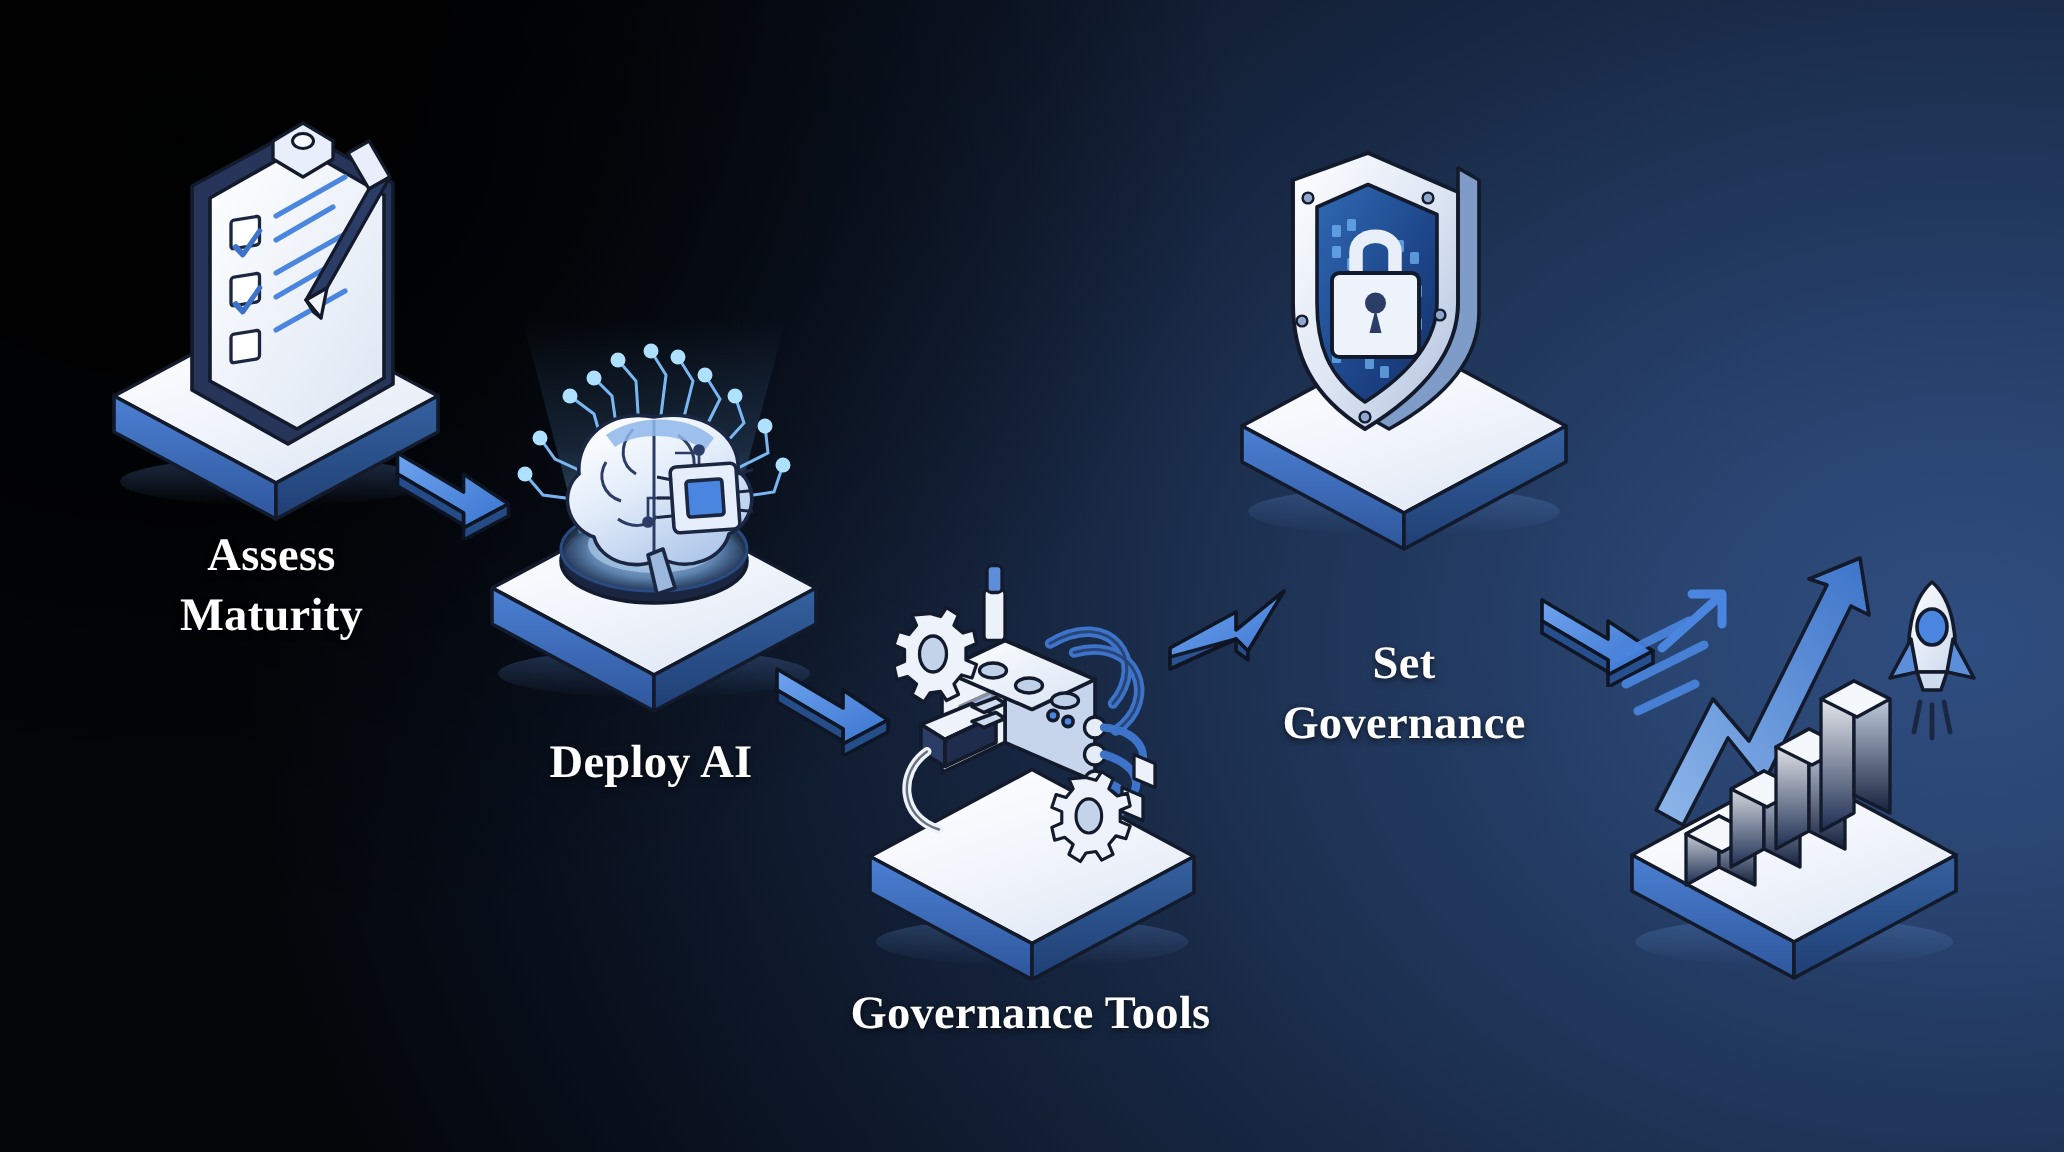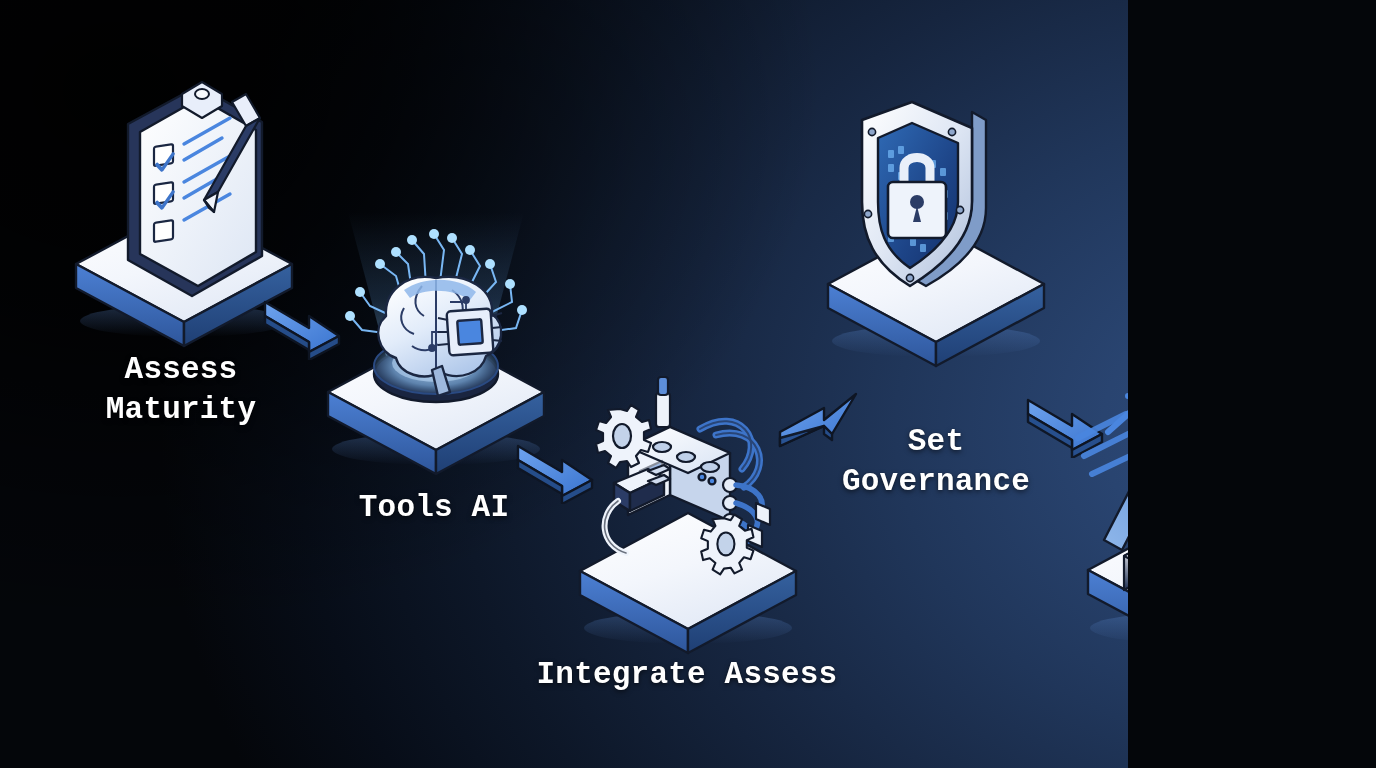--- a/index.html
+++ b/index.html
@@ -3,24 +3,24 @@
 <meta charset="utf-8">
 <title>AI Adoption Roadmap</title>
 <style>
   html, body {
     margin: 0;
     padding: 0;
     background: #04060a;
   }
   #stage {
     position: relative;
-    width: 1128px;
+    width: 1376px;
     height: 768px;
     overflow: hidden;
-    font-family: Liberation Mono, monospace;
+    font-family: Liberation Serif, serif;
     background:
       radial-gradient(ellipse 1150px 900px at 1310px 430px, #2f4d80 0%, #294470 18%, #20365a 36%, #16253f 56%, #0d1728 74%, #070d18 88%, #04060a 100%),
       #04060a;
   }
   
   #vignette {
     position: absolute; inset: 0;
     background: radial-gradient(ellipse 900px 700px at 120px 90px, rgba(0,0,0,0.92) 0%, rgba(0,0,0,0.7) 30%, rgba(0,0,0,0.25) 58%, rgba(0,0,0,0) 78%);
     pointer-events: none;
   }
@@ -271,21 +271,21 @@
       <g stroke="#1b2742" stroke-width="2">
         <path d="M148 114 L138 112"></path>
           <path d="M148 126 L138 126"></path>
           <path d="M148 138 L138 139"></path>
         <path d="M192 110 L202 107"></path>
           <path d="M192 122 L202 121"></path>
           <path d="M192 134 L202 135"></path>
       </g>
     </svg>
   </div>
-  <div class="label" style="left:434px; top:488px;">Tools AI</div>
+  <div class="label" style="left:434px; top:488px;">Deploy AI</div>
 
   <div class="arrow" style="left:508px; top:436px;">
     <svg width="96" height="68" viewBox="0 0 96 68">
       <g stroke="#0e1523" stroke-width="2.4" stroke-linejoin="round">
         <path d="M10 10 L54 36 L54 24 L84 44 L54 60 L54 50 L10 24 Z" fill="url(#gArrow)"></path>
         <path d="M10 24 L54 50 L54 60 L84 44 L84 52 L54 68 L54 58 L10 32 Z" fill="#27508f" opacity="0.95"></path>
       </g>
     </svg>
   </div>
 
@@ -364,21 +364,21 @@
       </g>
 
       <g transform="translate(172,168) scale(0.95)">
         <g stroke="#121a2b" stroke-width="2.2" stroke-linejoin="round" fill="#eef3fb">
           <path d="M0 -26 L7 -24 L11 -30 L19 -25 L16 -18 L22 -13 L29 -15 L31 -6 L24 -3 L24 5 L31 8 L28 17 L21 15 L16 21 L19 28 L11 32 L7 26 L0 27 L-4 33 L-12 28 L-9 21 L-15 16 L-22 18 L-24 9 L-17 6 L-17 -2 L-24 -5 L-21 -14 L-14 -12 L-9 -18 L-12 -25 Z"></path>
           <ellipse cx="2" cy="1" rx="9" ry="12" fill="#c3d3ea"></ellipse>
         </g>
       </g>
     </svg>
   </div>
-  <div class="label" style="left:687px; top:655px;">Integrate Assess</div>
+  <div class="label" style="left:687px; top:655px;">Governance Tools</div>
 
   <div class="arrow" style="left:772px; top:384px;">
     <svg width="96" height="68" viewBox="0 0 96 68">
       <g stroke="#0e1523" stroke-width="2.4" stroke-linejoin="round">
         <path d="M8 48 L52 24 L52 36 L84 10 L60 50 L52 42 L8 62 Z" fill="url(#gArrow)"></path>
         <path d="M8 54 L8 62 L52 42 L52 50 L60 56 L60 50 L52 42 Z" fill="#27508f" opacity="0.95"></path>
       </g>
     </svg>
   </div>
 

